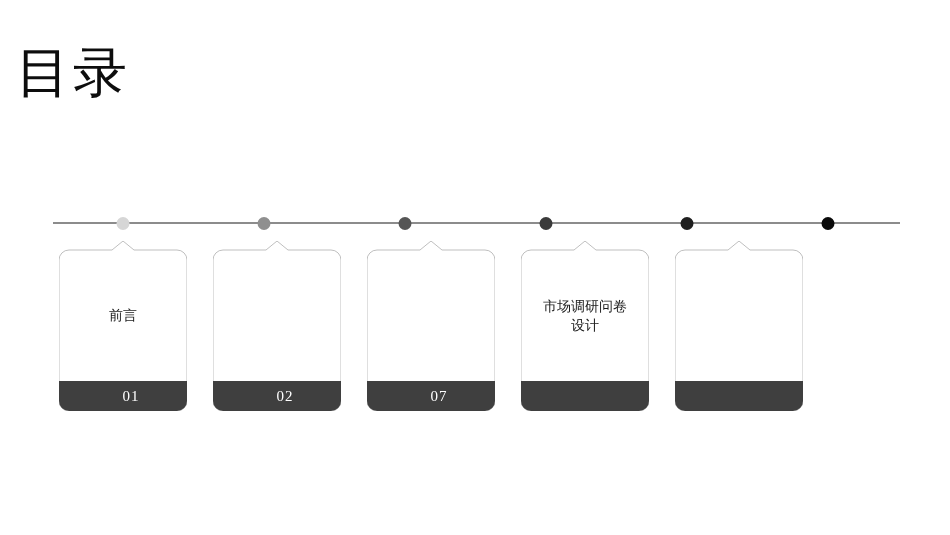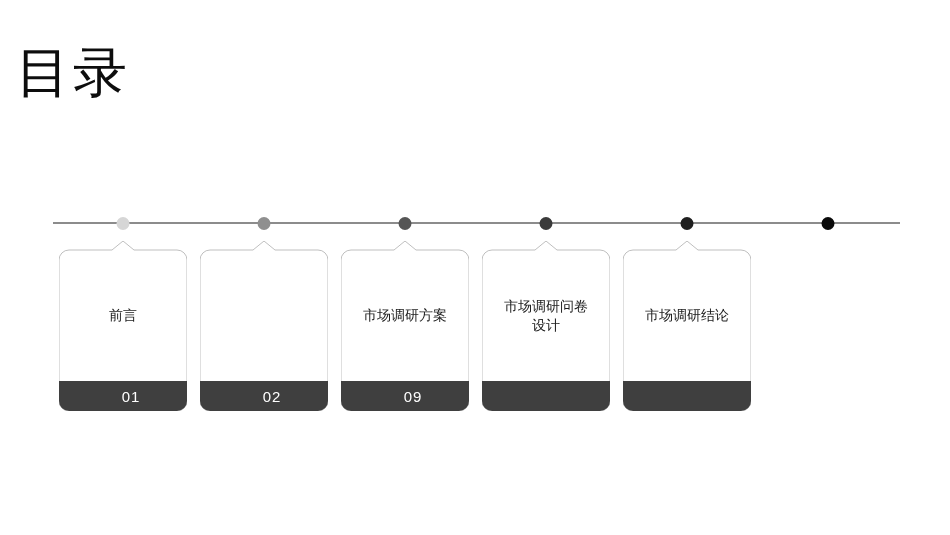--- a/index.html
+++ b/index.html
@@ -66,21 +66,22 @@
   }
 
   
   .cards {
     position: absolute;
     left: 59px;
     top: 241px;
     width: 832px;
     height: 172px;
     display: flex;
-    gap: 13px;
+    gap: 26px;
+    font-family: Liberation Serif, serif;
   }
   .card {
     position: relative;
     width: 128px;
     height: 170px;
     flex: 0 0 128px;
   }
   .card-frame {
     position: absolute;
     left: 0;
@@ -153,31 +154,29 @@
         <path d="M 10 9 H 53 L 64 0 L 75 9 H 118 A 10 10 0 0 1 128 19 V 160 A 10 10 0 0 1 118 170 H 10 A 10 10 0 0 1 0 160 V 19 A 10 10 0 0 1 10 9 Z" fill="#ffffff" stroke="#bfbfbf" stroke-width="1"></path>
         <path d="M 0 140 H 128 V 160 A 10 10 0 0 1 118 170 H 10 A 10 10 0 0 1 0 160 Z" fill="#3f3f3f"></path>
       </svg>
       <div class="card-number">02</div>
     </div>
     <div class="card">
       <svg class="card-frame" width="128" height="170" viewBox="0 0 128 170">
         <path d="M 10 9 H 53 L 64 0 L 75 9 H 118 A 10 10 0 0 1 128 19 V 160 A 10 10 0 0 1 118 170 H 10 A 10 10 0 0 1 0 160 V 19 A 10 10 0 0 1 10 9 Z" fill="#ffffff" stroke="#bfbfbf" stroke-width="1"></path>
         <path d="M 0 140 H 128 V 160 A 10 10 0 0 1 118 170 H 10 A 10 10 0 0 1 0 160 Z" fill="#3f3f3f"></path>
       </svg>
-      <div class="card-label">市场调研方案</div>
-      <div class="card-number">09</div>
+      <div class="card-number">07</div>
     </div>
     <div class="card">
       <svg class="card-frame" width="128" height="170" viewBox="0 0 128 170">
         <path d="M 10 9 H 53 L 64 0 L 75 9 H 118 A 10 10 0 0 1 128 19 V 160 A 10 10 0 0 1 118 170 H 10 A 10 10 0 0 1 0 160 V 19 A 10 10 0 0 1 10 9 Z" fill="#ffffff" stroke="#bfbfbf" stroke-width="1"></path>
         <path d="M 0 140 H 128 V 160 A 10 10 0 0 1 118 170 H 10 A 10 10 0 0 1 0 160 Z" fill="#3f3f3f"></path>
       </svg>
       <div class="card-label">市场调研问卷
 设计</div>
     </div>
     <div class="card">
       <svg class="card-frame" width="128" height="170" viewBox="0 0 128 170">
         <path d="M 10 9 H 53 L 64 0 L 75 9 H 118 A 10 10 0 0 1 128 19 V 160 A 10 10 0 0 1 118 170 H 10 A 10 10 0 0 1 0 160 V 19 A 10 10 0 0 1 10 9 Z" fill="#ffffff" stroke="#bfbfbf" stroke-width="1"></path>
         <path d="M 0 140 H 128 V 160 A 10 10 0 0 1 118 170 H 10 A 10 10 0 0 1 0 160 Z" fill="#3f3f3f"></path>
       </svg>
-      <div class="card-label">市场调研结论</div>
     </div>
   </div>
 
 </body></html>

